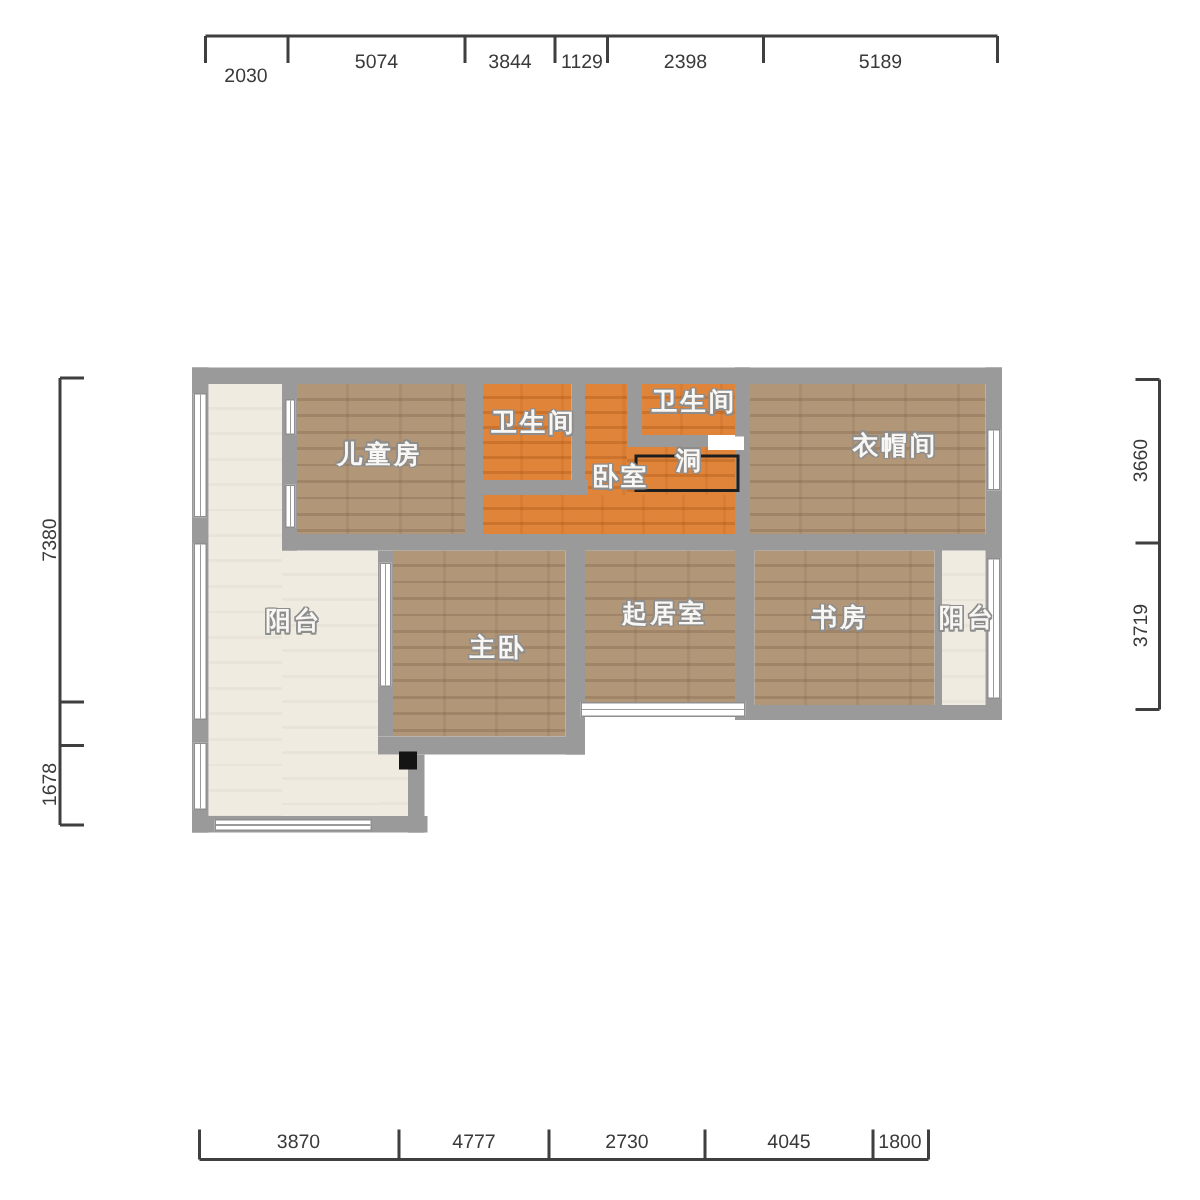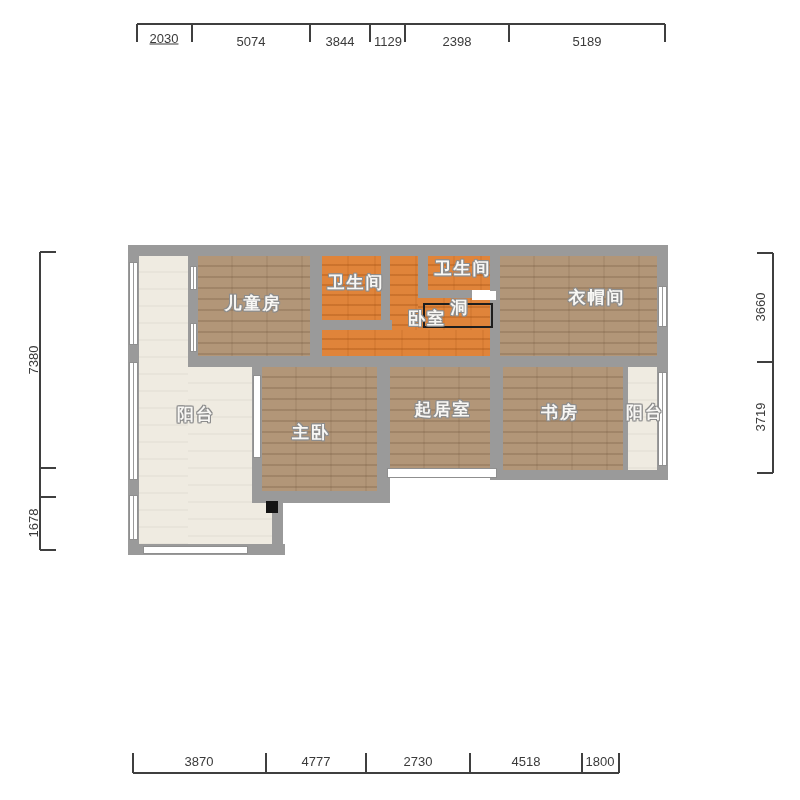--- a/index.html
+++ b/index.html
@@ -103,54 +103,54 @@
   <div class="abs door-gap" style="left:472px; top:291px; width:24px; height:9px;"></div>
 
   <div class="abs hole-rect" style="left:423px; top:303px; width:70px; height:25px;"></div>
   <div class="abs black-square" style="left:266px; top:501px; width:12px; height:12px;"></div>
 
   <div id="room-labels" class="abs" style="left:0; top:0; width:800px; height:800px;">
       <div class="room-label" style="left: 196px; top: 414px;">阳台</div>
       <div class="room-label" style="left: 253px; top: 303px;">儿童房</div>
       <div class="room-label" style="left: 356px; top: 282px;">卫生间</div>
       <div class="room-label" style="left: 463px; top: 268px;">卫生间</div>
-      <div class="room-label" style="left: 427px; top: 318px;">卧室</div>
+      <div class="room-label" style="left: 414px; top: 318px;">卧室</div>
       <div class="room-label" style="left: 460px; top: 307px;">洞</div>
       <div class="room-label" style="left: 597px; top: 297px;">衣帽间</div>
-      <div class="room-label" style="left: 311px; top: 432px;">主卧</div>
+      <div class="room-label" style="left: 332px; top: 432px;">主卧</div>
       <div class="room-label" style="left: 443px; top: 409px;">起居室</div>
       <div class="room-label" style="left: 560px; top: 412px;">书房</div>
       <div class="room-label" style="left: 645px; top: 412px;">阳台</div>
     </div>
   <div id="dims" class="abs" style="left:0; top:0; width:800px; height:800px;">
       <div class="dim-line" style="left: 137px; top: 23px; width: 528px; height: 2px;"></div>
       <div class="dim-tick" style="left: 136px; top: 24px; width: 2px; height: 18px;"></div>
       <div class="dim-tick" style="left: 191px; top: 24px; width: 2px; height: 18px;"></div>
       <div class="dim-tick" style="left: 309px; top: 24px; width: 2px; height: 18px;"></div>
       <div class="dim-tick" style="left: 369px; top: 24px; width: 2px; height: 18px;"></div>
       <div class="dim-tick" style="left: 404px; top: 24px; width: 2px; height: 18px;"></div>
       <div class="dim-tick" style="left: 508px; top: 24px; width: 2px; height: 18px;"></div>
       <div class="dim-tick" style="left: 664px; top: 24px; width: 2px; height: 18px;"></div>
-      <div class="dim-label" style="left: 164px; top: 38px; text-decoration: underline;">2030</div>
+      <div class="dim-label" style="left: 164px; top: 50px;">2030</div>
       <div class="dim-label" style="left: 251px; top: 41px;">5074</div>
       <div class="dim-label" style="left: 340px; top: 41px;">3844</div>
       <div class="dim-label" style="left: 388px; top: 41px;">1129</div>
       <div class="dim-label" style="left: 457px; top: 41px;">2398</div>
       <div class="dim-label" style="left: 587px; top: 41px; text-align: right;">5189</div>
       <div class="dim-line" style="left: 133px; top: 772px; width: 486px; height: 2px;"></div>
       <div class="dim-tick" style="left: 132px; top: 753px; width: 2px; height: 20px;"></div>
       <div class="dim-tick" style="left: 265px; top: 753px; width: 2px; height: 20px;"></div>
       <div class="dim-tick" style="left: 365px; top: 753px; width: 2px; height: 20px;"></div>
       <div class="dim-tick" style="left: 469px; top: 753px; width: 2px; height: 20px;"></div>
       <div class="dim-tick" style="left: 581px; top: 753px; width: 2px; height: 20px;"></div>
       <div class="dim-tick" style="left: 618px; top: 753px; width: 2px; height: 20px;"></div>
       <div class="dim-label" style="left: 199px; top: 761px;">3870</div>
       <div class="dim-label" style="left: 316px; top: 761px;">4777</div>
       <div class="dim-label" style="left: 418px; top: 761px;">2730</div>
-      <div class="dim-label" style="left: 526px; top: 761px;">4518</div>
+      <div class="dim-label" style="left: 526px; top: 761px;">4045</div>
       <div class="dim-label" style="left: 600px; top: 761px;">1800</div>
       <div class="dim-line" style="left: 39px; top: 252px; width: 2px; height: 298px;"></div>
       <div class="dim-tick" style="left: 40px; top: 251px; width: 16px; height: 2px;"></div>
       <div class="dim-tick" style="left: 40px; top: 467px; width: 16px; height: 2px;"></div>
       <div class="dim-tick" style="left: 40px; top: 496px; width: 16px; height: 2px;"></div>
       <div class="dim-tick" style="left: 40px; top: 549px; width: 16px; height: 2px;"></div>
       <div class="dim-label vert" style="left: 33px; top: 360px;">7380</div>
       <div class="dim-label vert" style="left: 33px; top: 523px;">1678</div>
       <div class="dim-line" style="left: 772px; top: 253px; width: 2px; height: 220px;"></div>
       <div class="dim-tick" style="left: 757px; top: 252px; width: 16px; height: 2px;"></div>

